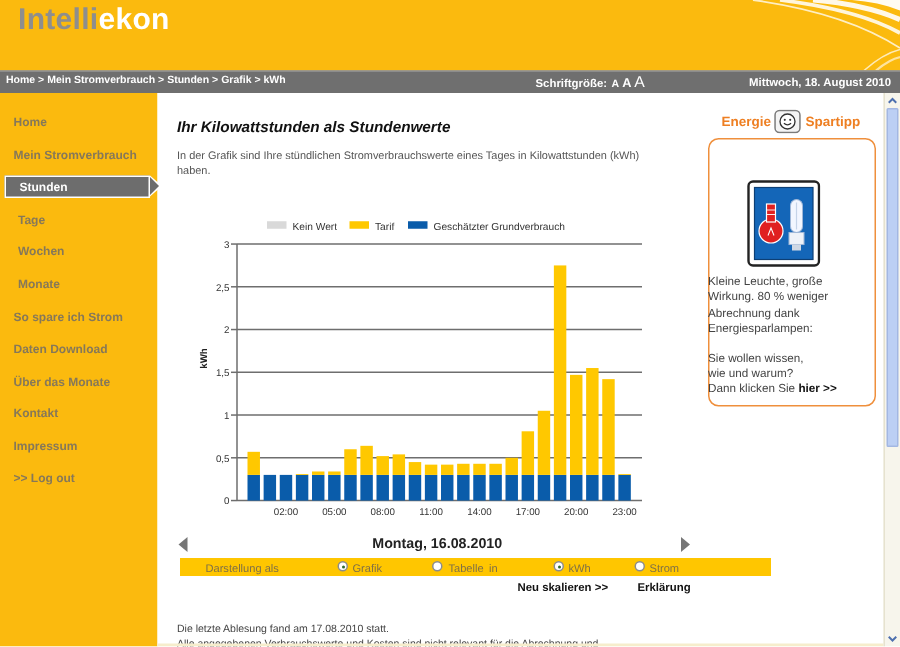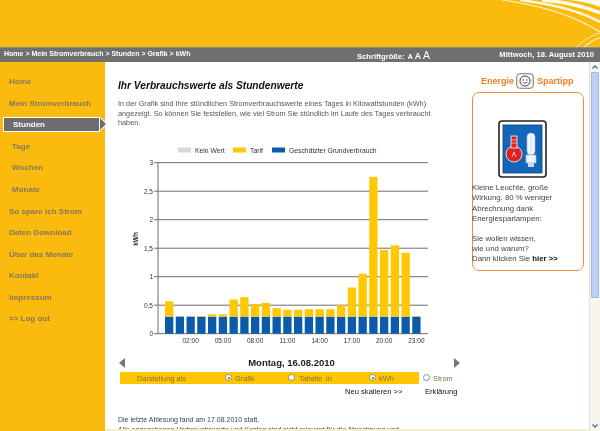--- a/index.html
+++ b/index.html
@@ -26,44 +26,47 @@
   .side-item[data-active="true"]::before{content:"";position:absolute;right:-7px;top:0;border-left:6.5px solid #6d6d6d;border-top:6.5px solid transparent;border-bottom:6.5px solid transparent;z-index:1;}
   
   #content{left:105px;top:62px;width:484px;height:369px;background:#fff;}
   #title{left:118px;top:80px;font-size:10.2px;font-weight:bold;font-style:italic;color:#111;white-space:nowrap;}
   #intro{left:118px;top:99px;font-size:7.3px;line-height:9.6px;color:#555;white-space:nowrap;}
   #chart{left:110px;top:140px;width:330px;height:210px;}
   .nav-arrow{position:absolute;width:0;height:0;cursor:pointer;}
   #prev-day{left:119px;top:358px;border-right:6px solid #767676;border-top:5px solid transparent;border-bottom:5px solid transparent;}
   #next-day{left:454px;top:358px;border-left:6px solid #767676;border-top:5px solid transparent;border-bottom:5px solid transparent;}
   #day-label{left:120px;width:343px;top:357px;text-align:center;font-size:9.5px;font-weight:bold;color:#222;}
-  #controls{left:120px;top:372px;width:299px;height:12px;background:#FFC600;font-size:7.4px;color:#7f7046;text-decoration:underline;}
+  #controls{left:120px;top:372px;width:394px;height:12px;background:#FFC600;font-size:7.4px;color:#7f7046;text-decoration:underline;}
   #controls .ct{position:absolute;top:1.5px;white-space:nowrap;}
   .radio{position:absolute;top:2px;width:7px;height:7px;border-radius:50%;background:#fff;border:1px solid #8c8c8c;box-sizing:border-box;cursor:pointer;}
   .radio[data-checked="true"]::after{content:"";position:absolute;left:1.5px;top:1.5px;width:2px;height:2px;border-radius:50%;background:#2f6b2f;}
-  .link-b{position:absolute;font-size:7.6px;font-weight:normal;color:#111;white-space:nowrap;cursor:pointer;}
+  .link-b{position:absolute;font-size:7.6px;font-weight:bold;color:#111;white-space:nowrap;cursor:pointer;}
   #footer-text{left:118px;top:415px;font-size:7px;line-height:10px;color:#444;white-space:nowrap;}
   #bottom-strip{left:105px;top:429px;width:484px;height:2px;background:#f6edcc;}
   
   #tip-head{left:481px;top:73px;height:16px;font-size:9px;font-weight:bold;color:#EE7F22;white-space:nowrap;}
   #tip-head .h{position:absolute;top:3px;}
   #tip-box{left:472px;top:92px;width:110px;height:177px;border:1.5px solid #EF8F3C;border-radius:7px;}
   #tip-img{left:498px;top:120px;width:49px;height:58px;}
   #tip-text{left:472px;top:183px;width:113px;text-align:left;font-size:7.8px;line-height:10.4px;color:#444;}
   #tip-text b{color:#111;cursor:pointer;}
   
   #scrollbar{left:589px;top:62px;width:11px;height:369px;background:#f7f5ec;border-left:1px solid #e6e2cf;box-sizing:border-box;}
   #sb-up,#sb-down{position:absolute;left:1px;width:8px;height:8px;cursor:pointer;}
   #sb-up{top:1px;} #sb-down{bottom:1px;}
   #sb-thumb{position:absolute;left:1px;top:10px;width:8px;height:226px;background:#bccff4;border:1px solid #a3b7e2;box-sizing:border-box;border-radius:1px;cursor:pointer;}
 </style>
 </head>
 <body>
 
 <div id="header" class="abs">
+  <div id="logo" class="abs">
+    <span class="p1">Intelli</span><span class="p2">ekon</span>
+  </div>
   <svg id="swoosh" class="abs" viewBox="0 0 120 47">
     <path d="M22 0 C58 5 92 14 120 32" stroke="#fff" stroke-width="1.2" fill="none" opacity=".75"></path>
     <path d="M40 0 C72 4 100 11 120 22" stroke="#fff" stroke-width="2.5" fill="none" opacity=".85"></path>
     <path d="M62 0 C86 2 106 7 120 13" stroke="#fff" stroke-width="3.5" fill="none" opacity=".9"></path>
     <path d="M88 0 L120 0 L120 7 C110 3 100 1 88 0 Z" fill="#fff" opacity=".95"></path>
     <path d="M96 47 C104 40 112 35 120 33" stroke="#fff" stroke-width="1" fill="none" opacity=".7"></path>
     <path d="M104 47 C110 42 115 39 120 38" stroke="#fff" stroke-width="1.5" fill="none" opacity=".6"></path>
   </svg>
 </div>
 
@@ -95,24 +98,23 @@
   <div class="side-item" style="left:9px;top:144px" data-active="false">So spare ich Strom</div>
   <div class="side-item" style="left:9px;top:165px" data-active="false">Daten Download</div>
   <div class="side-item" style="left:9px;top:187px" data-active="false">Über das Monate</div>
   <div class="side-item" style="left:9px;top:208px" data-active="false">Kontakt</div>
   <div class="side-item" style="left:9px;top:230px" data-active="false">Impressum</div>
   <div class="side-item" style="left:9px;top:251px" data-active="false">&gt;&gt; Log out</div>
 </div>
 
 <div id="content" class="abs"></div>
 
-<div id="title" class="abs">Ihr Verbrauchswerte als Stundenwerte</div>
+<div id="title" class="abs">Ihr Kilowattstunden als Stundenwerte</div>
 <div id="intro" class="abs">
   <div>In der Grafik sind Ihre stündlichen Stromverbrauchswerte eines Tages in Kilowattstunden (kWh)</div>
-  <div>angezeigt. So können Sie feststellen, wie viel Strom Sie stündlich im Laufe des Tages verbraucht</div>
   <div>haben.</div>
 </div>
 
 <svg id="chart" class="abs" viewBox="0 0 330 210">
     <line x1="48" x2="318" y1="193.7" y2="193.7" stroke="#6e6e6e" stroke-width="1"></line>
     <line x1="44" x2="48" y1="193.7" y2="193.7" stroke="#6e6e6e" stroke-width="1"></line>
     <text x="43" y="196.2" text-anchor="end" font-size="6.5" fill="#333" font-family="Liberation Sans, sans-serif">0</text>
     <line x1="48" x2="318" y1="165.2" y2="165.2" stroke="#6e6e6e" stroke-width="1"></line>
     <line x1="44" x2="48" y1="165.2" y2="165.2" stroke="#6e6e6e" stroke-width="1"></line>
     <text x="43" y="167.7" text-anchor="end" font-size="6.5" fill="#333" font-family="Liberation Sans, sans-serif">0,5</text>

